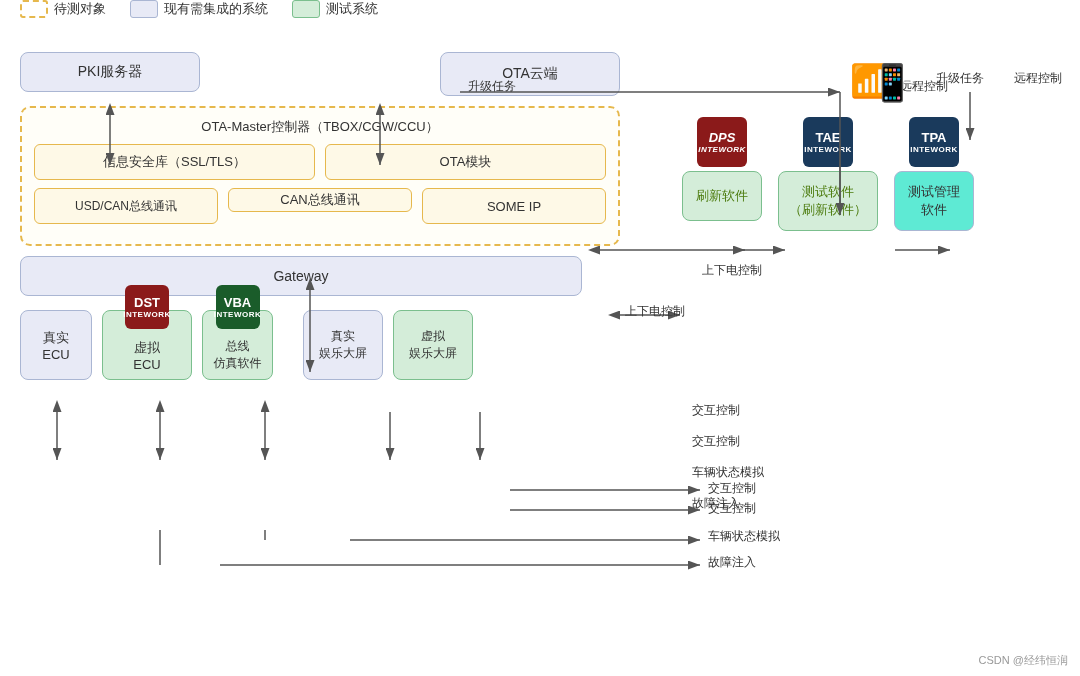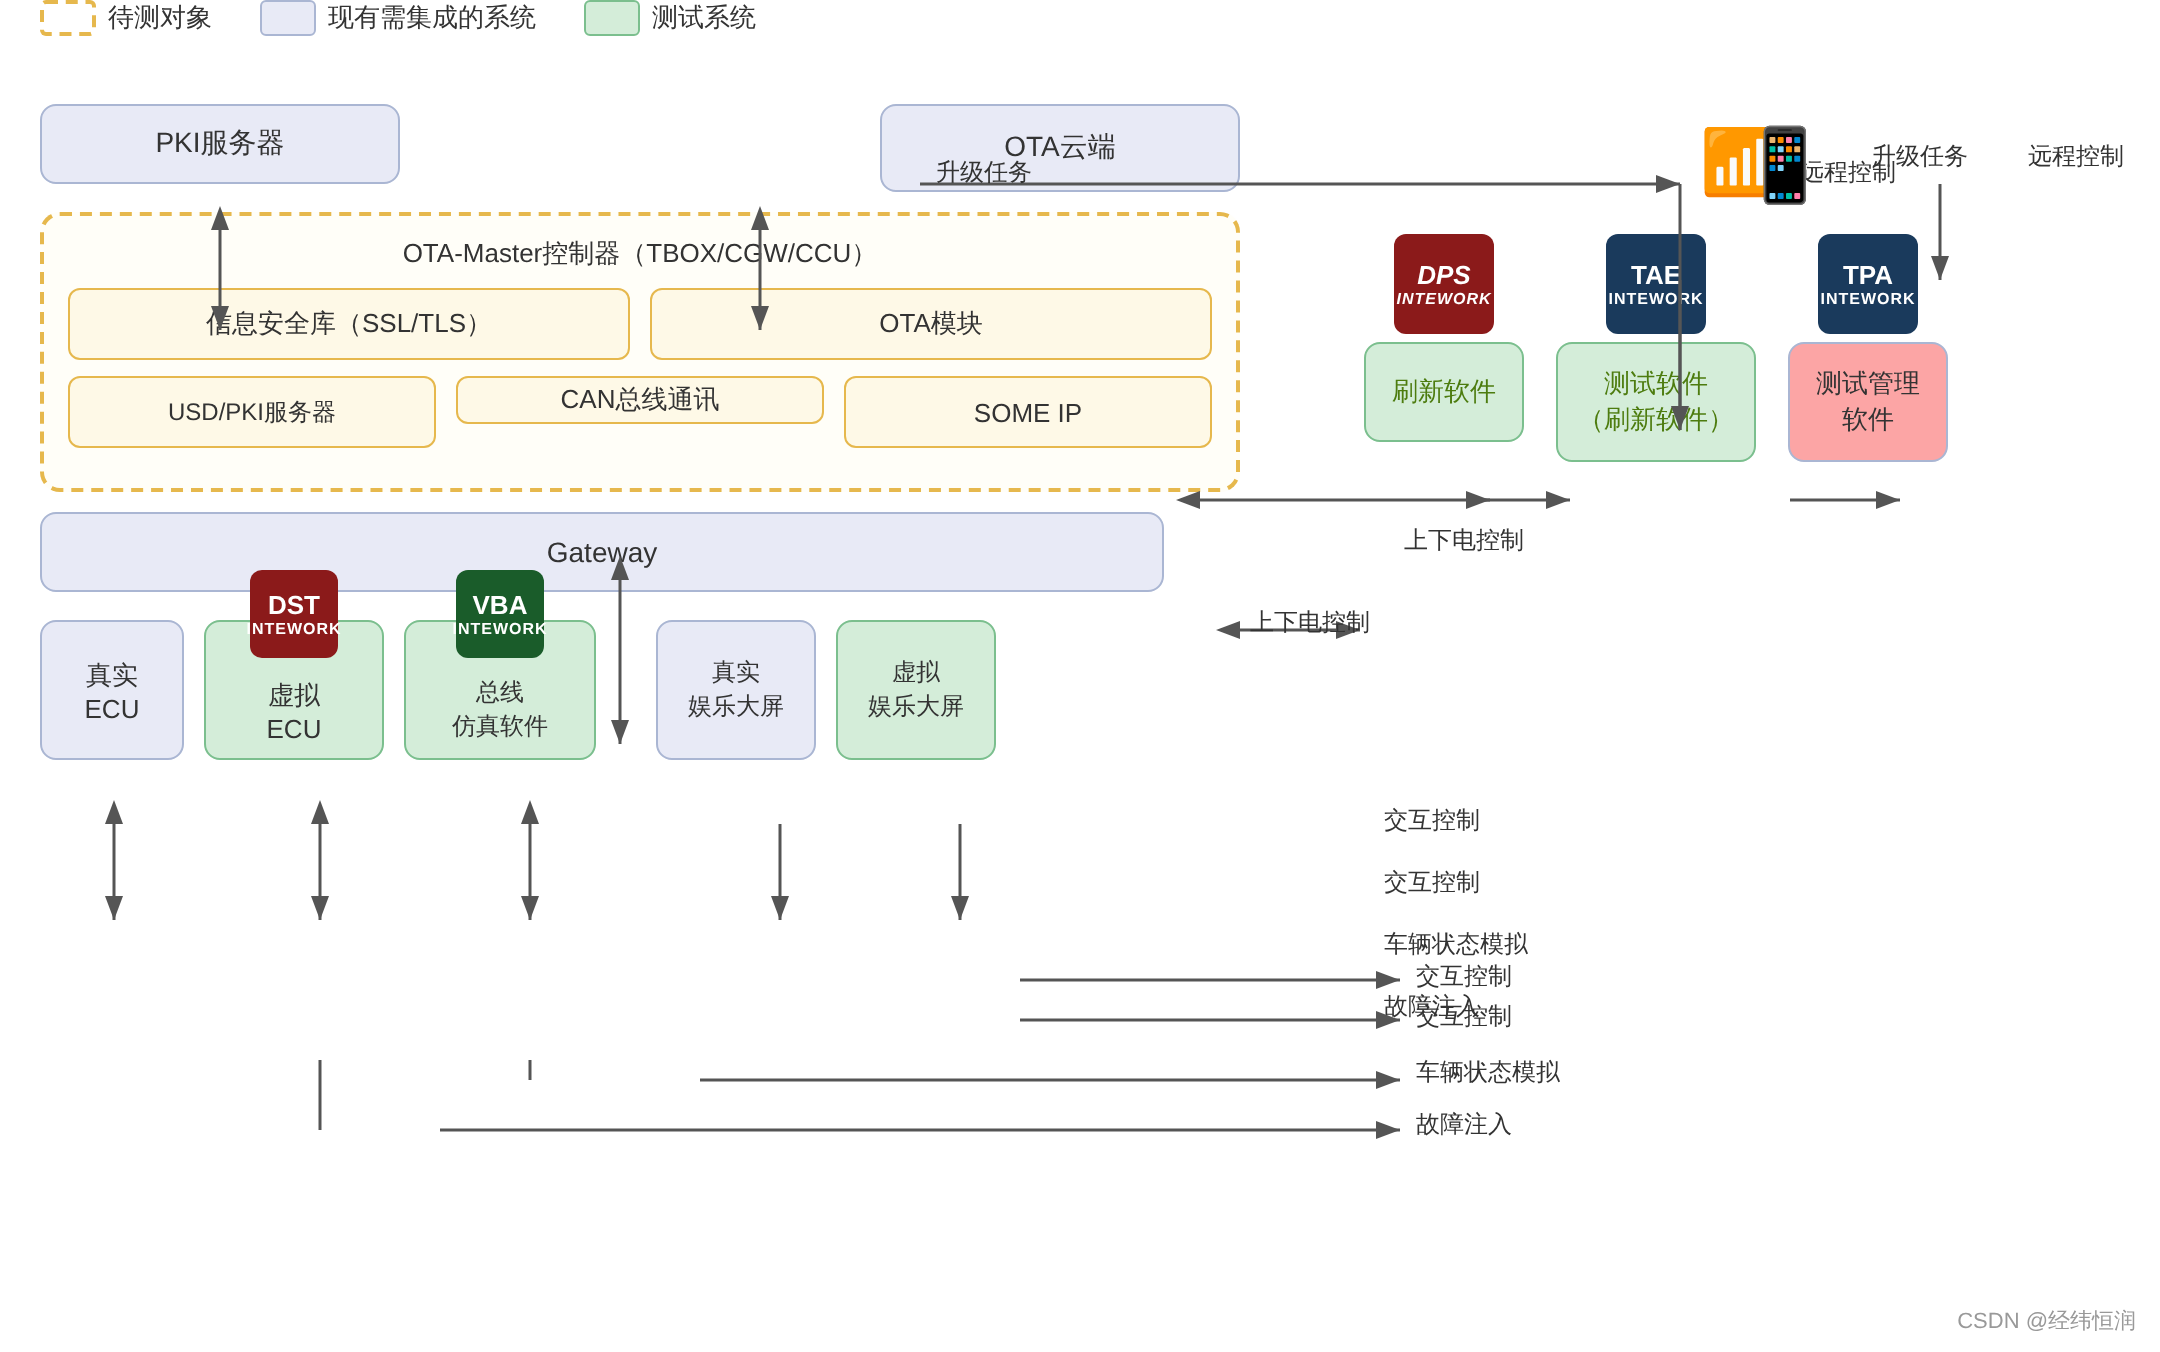--- a/index.html
+++ b/index.html
@@ -172,21 +172,21 @@
       flex-direction: column;
       align-items: center;
       justify-content: center;
       font-size: 13px;
       color: #333;
       text-align: center;
       position: relative;
     }
 
     .bus-sim {
-      width: 96px;
+      width: 71px;
       height: 70px;
       background: #d4edd9;
       border: 1.5px solid #7bbf8e;
       border-radius: 8px;
       display: flex;
       flex-direction: column;
       align-items: center;
       justify-content: center;
       font-size: 12px;
       color: #333;
@@ -253,21 +253,21 @@
       display: flex;
       flex-direction: column;
       align-items: center;
       justify-content: center;
       font-size: 13px;
       color: #4d7c0f;
       text-align: center;
     }
 
     .test-mgmt-box {
-      background: #fca5a5;
+      background: #5eead4;
       border: 1.5px solid #aab6d3;
       border-radius: 8px;
       display: flex;
       flex-direction: column;
       align-items: center;
       justify-content: center;
       font-size: 13px;
       color: #333;
       text-align: center;
     }
@@ -337,21 +337,21 @@
       <div class="ota-inner-row">
         <div class="box-yellow ssl-box">
           <span>信息安全库（SSL/TLS）</span>
         </div>
         <div class="box-yellow ota-module-box">
           <span>OTA模块</span>
         </div>
       </div>
       <div class="ota-inner-row">
         <div class="box-yellow usd-box">
-          <span>USD/PKI服务器</span>
+          <span>USD/CAN总线通讯</span>
         </div>
         <div class="box-yellow can-box">
           <span>CAN总线通讯</span>
         </div>
         <div class="box-yellow someip-box">
           <span>SOME IP</span>
         </div>
       </div>
     </div>
 

